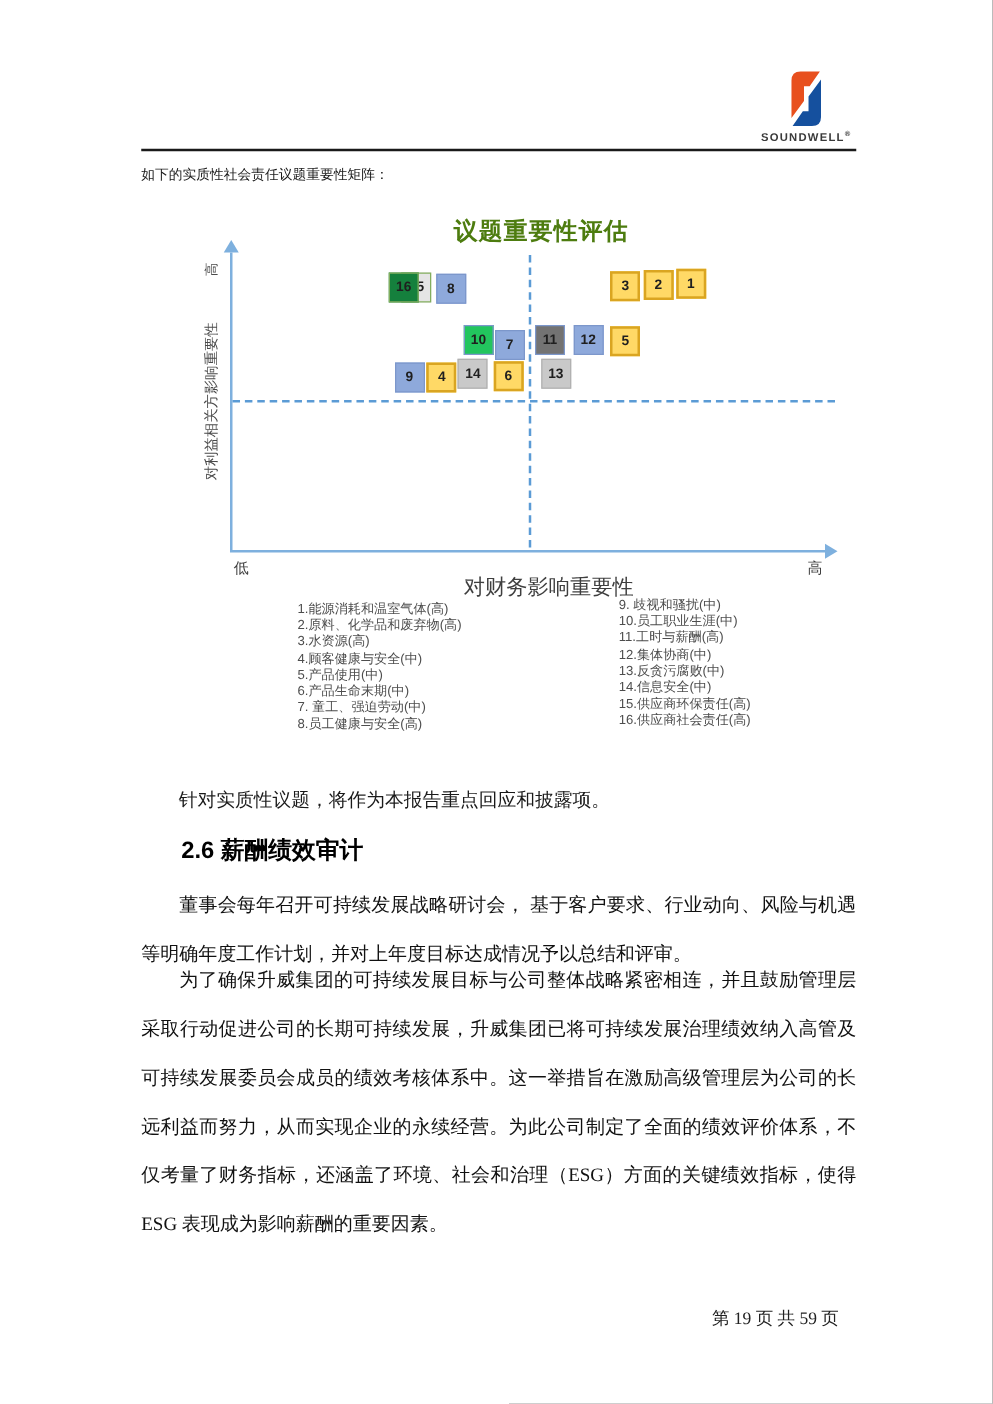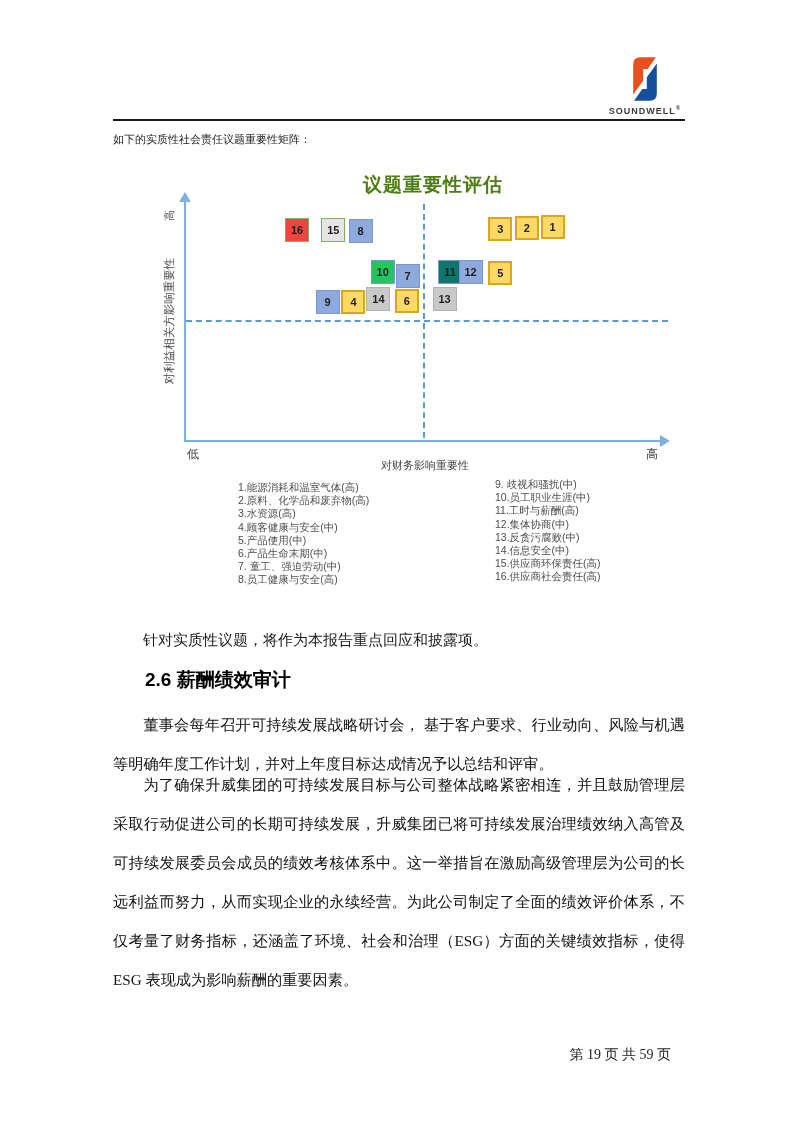--- a/index.html
+++ b/index.html
@@ -29,21 +29,21 @@
     border-left:6px solid transparent;border-right:6px solid transparent;border-bottom:10px solid #7EB0DE;}
   .arrow-right{position:absolute;left:512px;top:269px;width:0;height:0;
     border-top:6px solid transparent;border-bottom:6px solid transparent;border-left:10px solid #7EB0DE;}
   .v-dash{position:absolute;left:275px;top:38px;height:234px;width:0;border-left:2px dashed #5B9BD5;}
   .h-dash{position:absolute;left:38px;top:154px;width:482px;height:0;border-top:2px dashed #5B9BD5;}
   .y-high{position:absolute;left:16px;top:42px;font-size:11px;color:#4a4a4a;transform:rotate(-90deg);}
   .y-label{position:absolute;left:21px;top:155px;font-size:11.5px;color:#4a4a4a;white-space:nowrap;
     transform:translate(-50%,-50%) rotate(-90deg);}
   .origin-low{position:absolute;left:39px;top:280px;font-size:12px;color:#3f3f3f;}
   .x-high{position:absolute;left:498px;top:280px;font-size:12px;color:#3f3f3f;}
-  .x-label{position:absolute;left:177px;top:292px;width:200px;text-align:center;font-size:11px;color:#3f3f3f;}
+  .x-label{position:absolute;left:191px;top:292px;width:200px;text-align:center;font-size:17px;color:#3f3f3f;}
   .mbox{position:absolute;width:24px;height:24px;box-sizing:border-box;display:flex;
     align-items:center;justify-content:center;font-size:11px;font-weight:bold;color:#1f1f1f;}
   
   .legend-col{position:absolute;font-family:"Liberation Sans","DejaVu Sans",sans-serif;
     font-size:10.5px;line-height:13.2px;color:#4d4d4d;white-space:nowrap;}
   .legend-left{left:238px;top:481px;}
   .legend-right{left:495px;top:478px;}
   
   .lead-para{position:absolute;left:113px;top:631px;width:572px;font-size:15px;text-indent:2em;}
   .section-heading{position:absolute;left:145px;top:667px;
@@ -94,26 +94,26 @@
         <div class="mbox" title="能源消耗和温室气体(高)" style="background: rgb(255, 217, 102); border: 2px solid rgb(218, 165, 33); left: 392.64px; top: 48.7px;">1</div>
         <div class="mbox" title="原料、化学品和废弃物(高)" style="background: rgb(255, 217, 102); border: 2px solid rgb(218, 165, 33); left: 366.72px; top: 49.648px;">2</div>
         <div class="mbox" title="水资源(高)" style="background: rgb(255, 217, 102); border: 2px solid rgb(218, 165, 33); left: 340.32px; top: 50.833px;">3</div>
         <div class="mbox" title="顾客健康与安全(中)" style="background: rgb(255, 217, 102); border: 2px solid rgb(218, 165, 33); left: 193.44px; top: 124.303px;">4</div>
         <div class="mbox" title="产品使用(中)" style="background: rgb(255, 217, 102); border: 2px solid rgb(218, 165, 33); left: 340.32px; top: 94.678px;">5</div>
         <div class="mbox" title="产品生命末期(中)" style="background: rgb(255, 217, 102); border: 2px solid rgb(218, 165, 33); left: 246.72px; top: 123.355px;">6</div>
         <div class="mbox" title="童工、强迫劳动(中)" style="background: rgb(142, 169, 219); border: 1px solid rgb(124, 151, 203); left: 247.68px; top: 98.233px;">7</div>
         <div class="mbox" title="员工健康与安全(高)" style="background: rgb(142, 169, 219); border: 1px solid rgb(124, 151, 203); left: 200.64px; top: 52.729px;">8</div>
         <div class="mbox" title="歧视和骚扰(中)" style="background: rgb(142, 169, 219); border: 1px solid rgb(124, 151, 203); left: 167.52px; top: 124.303px;">9</div>
         <div class="mbox" title="员工职业生涯(中)" style="background: #22c55e; border: 1px solid rgb(124, 151, 203); left: 222.72px; top: 93.967px;">10</div>
-        <div class="mbox" title="工时与薪酬(高)" style="background: #0f766e; border: 1px solid rgb(124, 151, 203); left: 290px; top: 93.967px;">11</div>
+        <div class="mbox" title="工时与薪酬(高)" style="background: #737373; border: 1px solid rgb(124, 151, 203); left: 280px; top: 93.967px;">11</div>
         <div class="mbox" title="集体协商(中)" style="background: rgb(142, 169, 219); border: 1px solid rgb(124, 151, 203); left: 310.56px; top: 93.967px;">12</div>
         <div class="mbox" title="反贪污腐败(中)" style="background: rgb(201, 201, 201); border: 1px solid rgb(177, 177, 177); left: 284.64px; top: 120.748px;">13</div>
         <div class="mbox" title="信息安全(中)" style="background: rgb(201, 201, 201); border: 1px solid rgb(177, 177, 177); left: 218.4px; top: 120.748px;">14</div>
         <div class="mbox" title="供应商环保责任(高)" style="background: #e5e5e5; border: 1px solid rgb(131, 174, 94); left: 173.28px; top: 51.781px;">15</div>
-        <div class="mbox" title="供应商社会责任(高)" style="background: #ef4444; border: 1px solid rgb(131, 174, 94); left: 137px; top: 51.781px;">16</div>
+        <div class="mbox" title="供应商社会责任(高)" style="background: #15803d; border: 1px solid rgb(131, 174, 94); left: 163px; top: 51.781px;">16</div>
       </div>
   </div>
 
   <div class="legend-col legend-left" id="legend-left">
       <div>1.能源消耗和温室气体(高)</div>
       <div>2.原料、化学品和废弃物(高)</div>
       <div>3.水资源(高)</div>
       <div>4.顾客健康与安全(中)</div>
       <div>5.产品使用(中)</div>
       <div>6.产品生命末期(中)</div>

